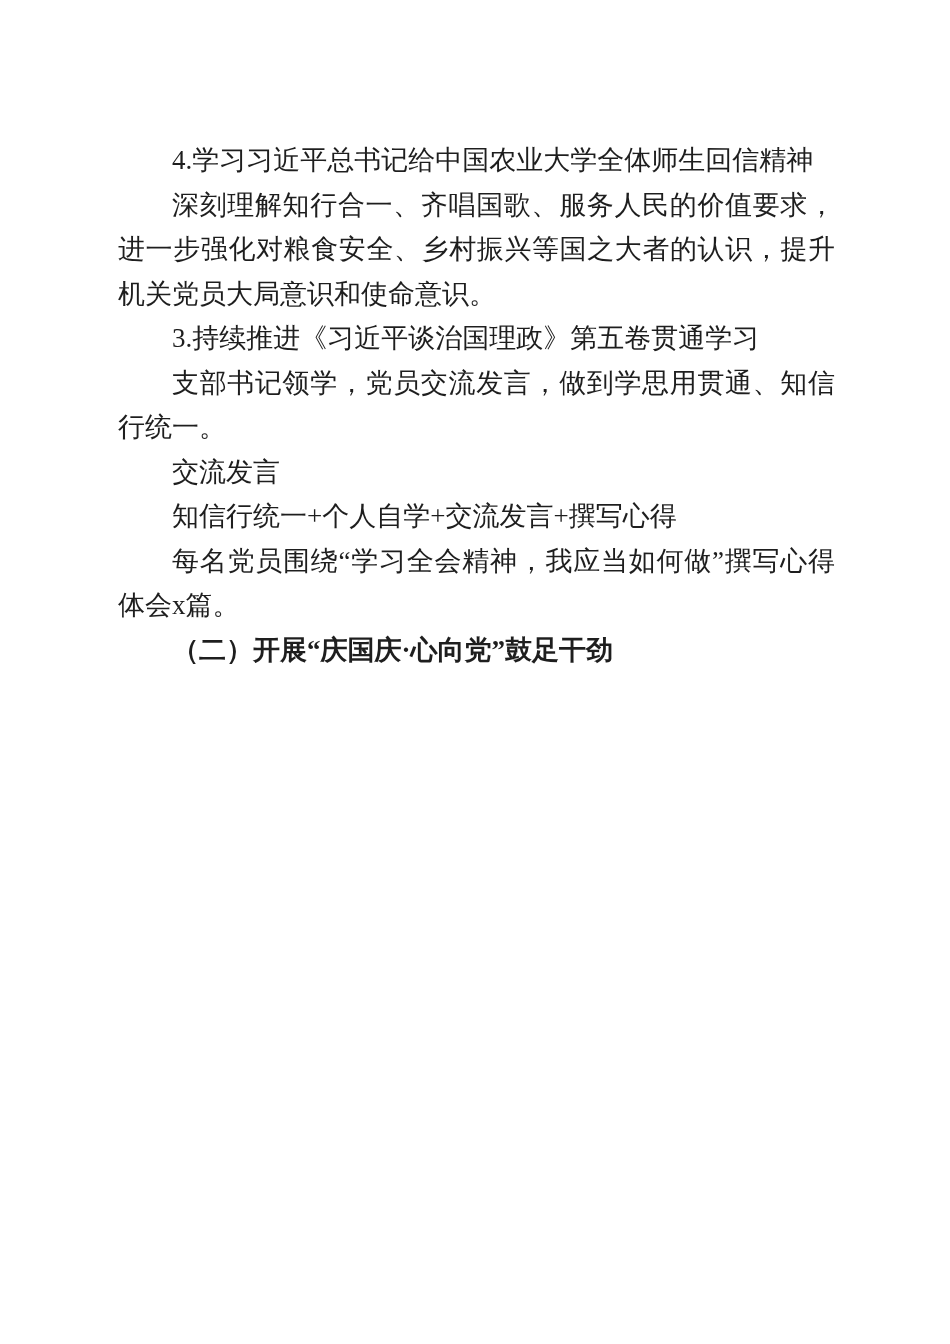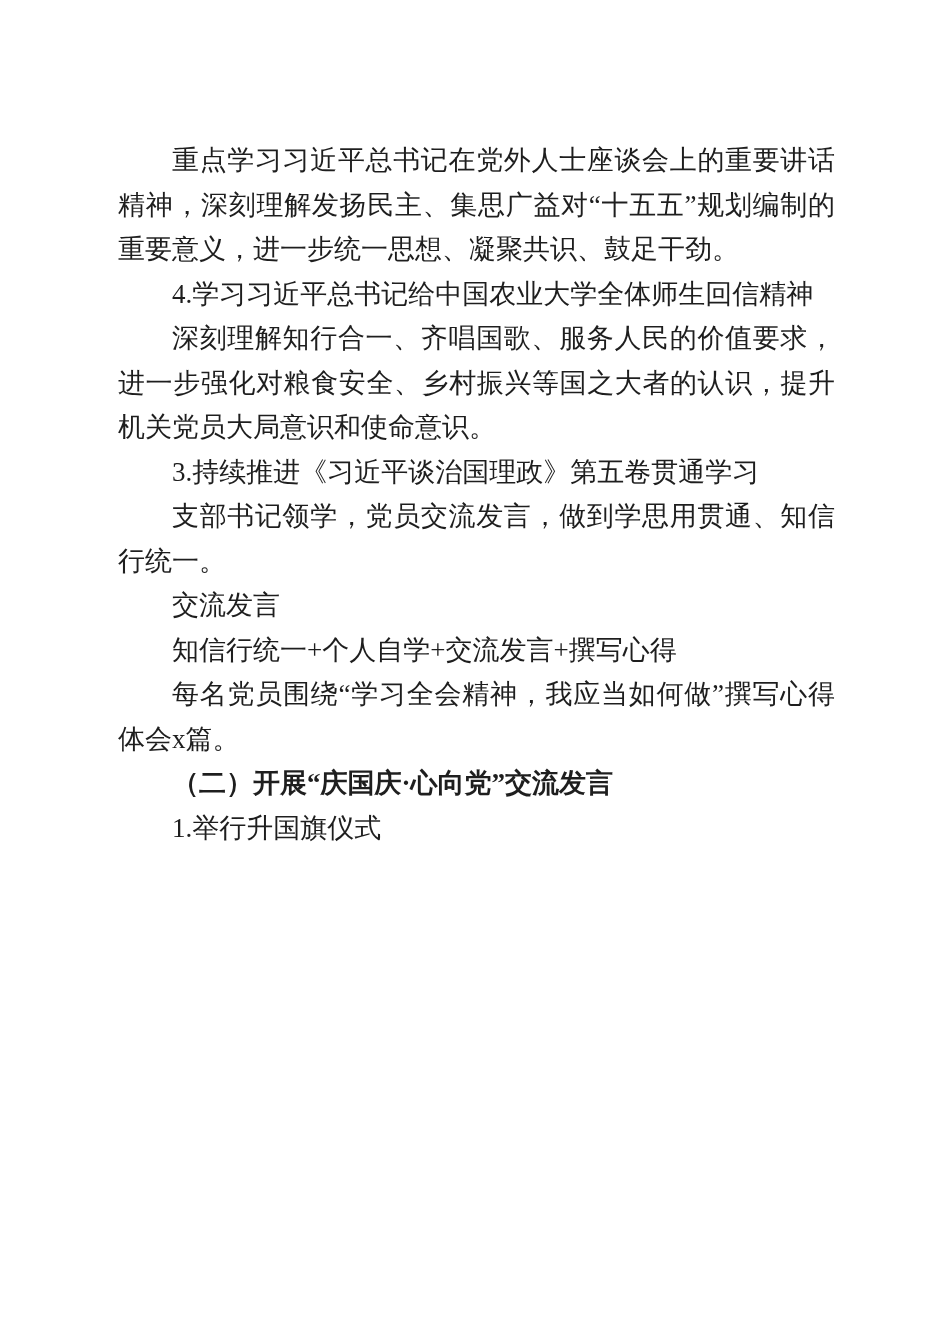--- a/index.html
+++ b/index.html
@@ -29,23 +29,21 @@
     word-break: break-all;
   }
   .para.heading {
     font-weight: bold;
   }
 </style>
 </head>
 <body>
 
 <div class="page">
-  <p class="para">重点学习习近平总书记在党外人士座谈会上的重要讲话精神，深刻理解发扬民主、集思广益对“十五五”规划编制的重要意义，进一步统一思想、凝聚共识、鼓足干劲。</p>
   <p class="para">4.学习习近平总书记给中国农业大学全体师生回信精神</p>
   <p class="para">深刻理解知行合一、齐唱国歌、服务人民的价值要求，进一步强化对粮食安全、乡村振兴等国之大者的认识，提升机关党员大局意识和使命意识。</p>
   <p class="para">3.持续推进《习近平谈治国理政》第五卷贯通学习</p>
   <p class="para">支部书记领学，党员交流发言，做到学思用贯通、知信行统一。</p>
   <p class="para">交流发言</p>
   <p class="para">知信行统一+个人自学+交流发言+撰写心得</p>
   <p class="para">每名党员围绕“学习全会精神，我应当如何做”撰写心得体会x篇。</p>
-  <p class="para heading">（二）开展“庆国庆·心向党”交流发言</p>
-  <p class="para">1.举行升国旗仪式</p>
+  <p class="para heading">（二）开展“庆国庆·心向党”鼓足干劲</p>
 </div>
 
 </body></html>

